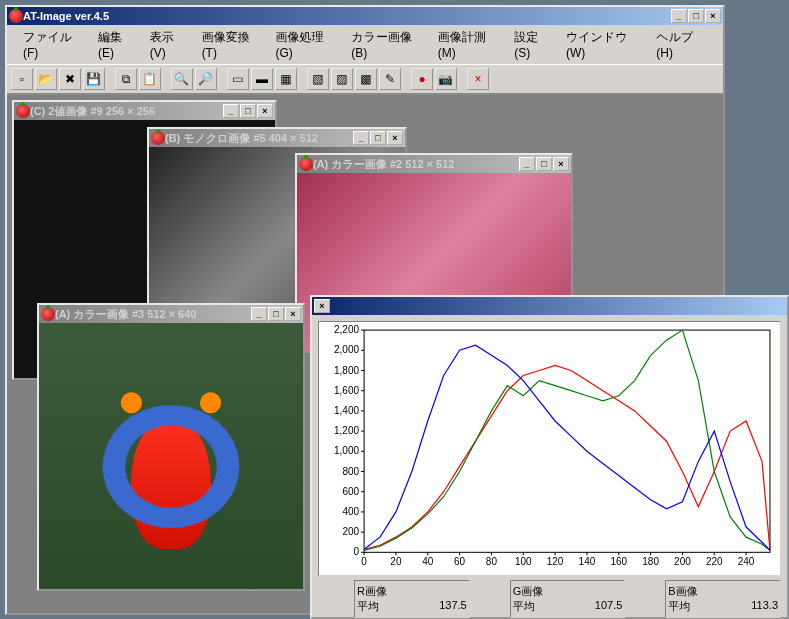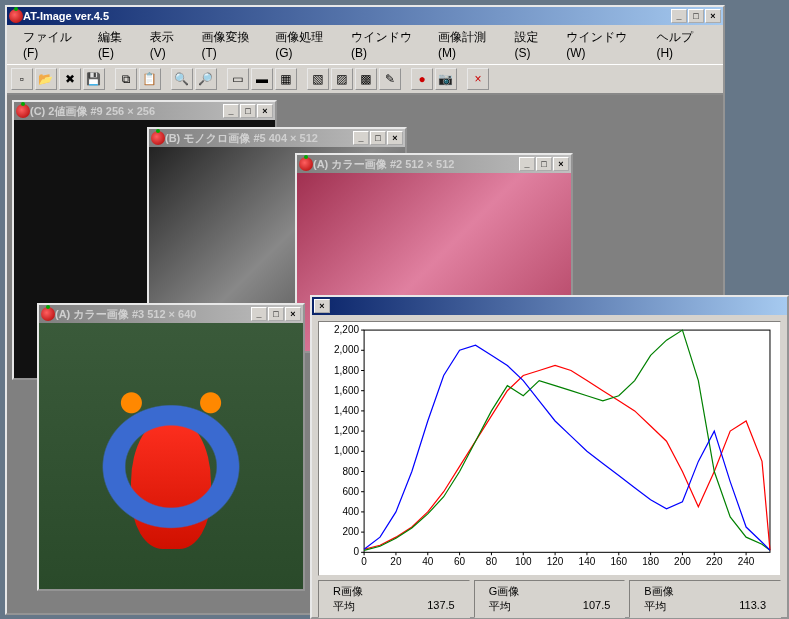--- a/index.html
+++ b/index.html
@@ -137,21 +137,22 @@
   }
   .stats {
     display: flex;
     gap: 4px;
     margin-top: 4px;
     font-size: 11px;
   }
   .stat-group {
     flex: 1;
     border: 1px inset #d6d3ce;
-    padding: 3px 14px;
+    padding: 3px 2px;
+    margin-left: 36px;
   }
   .stat-row { display: flex; justify-content: space-between; }
   .berry-icon {
     display:inline-block;width:14px;height:14px;border-radius:50%;
     background: radial-gradient(circle at 40% 40%, #ff6060, #aa0000);
     position: relative;
   }
   .berry-icon::after{content:"";position:absolute;top:-2px;left:5px;width:4px;height:4px;background:#0a0;border-radius:50%;}
 </style>
 </head>
@@ -166,21 +167,21 @@
       <div class="win-btn">□</div>
       <div class="win-btn">×</div>
     </div>
   </div>
   <div class="menubar">
     <span>ファイル(F)</span>
     <span>編集(E)</span>
     <span>表示(V)</span>
     <span>画像変換(T)</span>
     <span>画像処理(G)</span>
-    <span>ウインドウ(B)</span>
+    <span>カラー画像(B)</span>
     <span>画像計測(M)</span>
     <span>設定(S)</span>
     <span>ウインドウ(W)</span>
     <span>ヘルプ(H)</span>
   </div>
   <div class="toolbar">
     <div class="tb-btn">
         <span>▫</span>
       </div>
     <div class="tb-btn">

